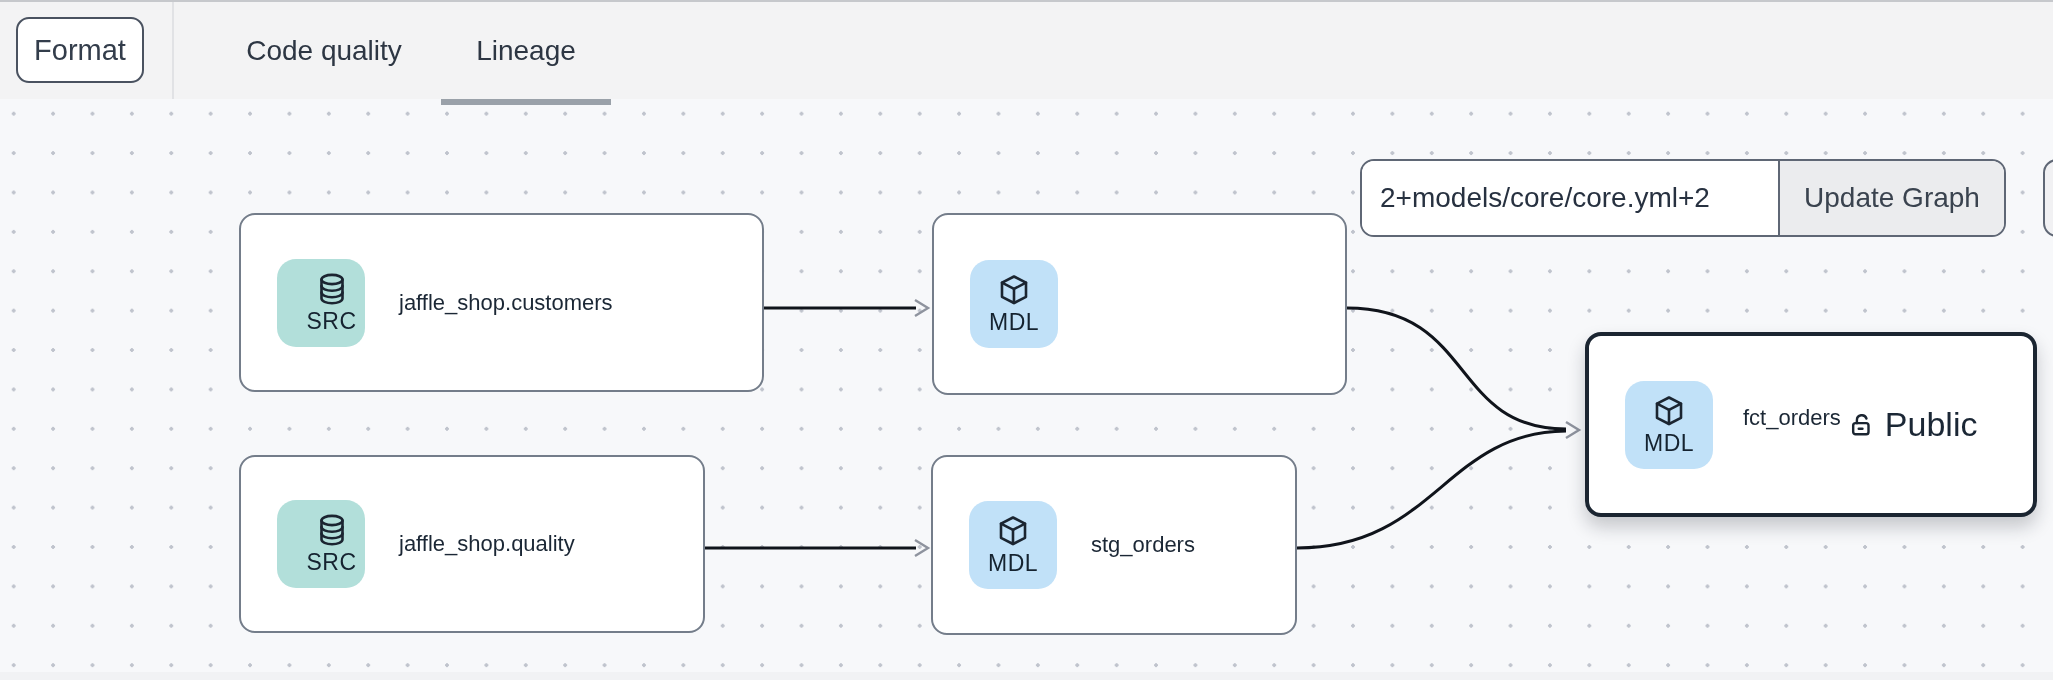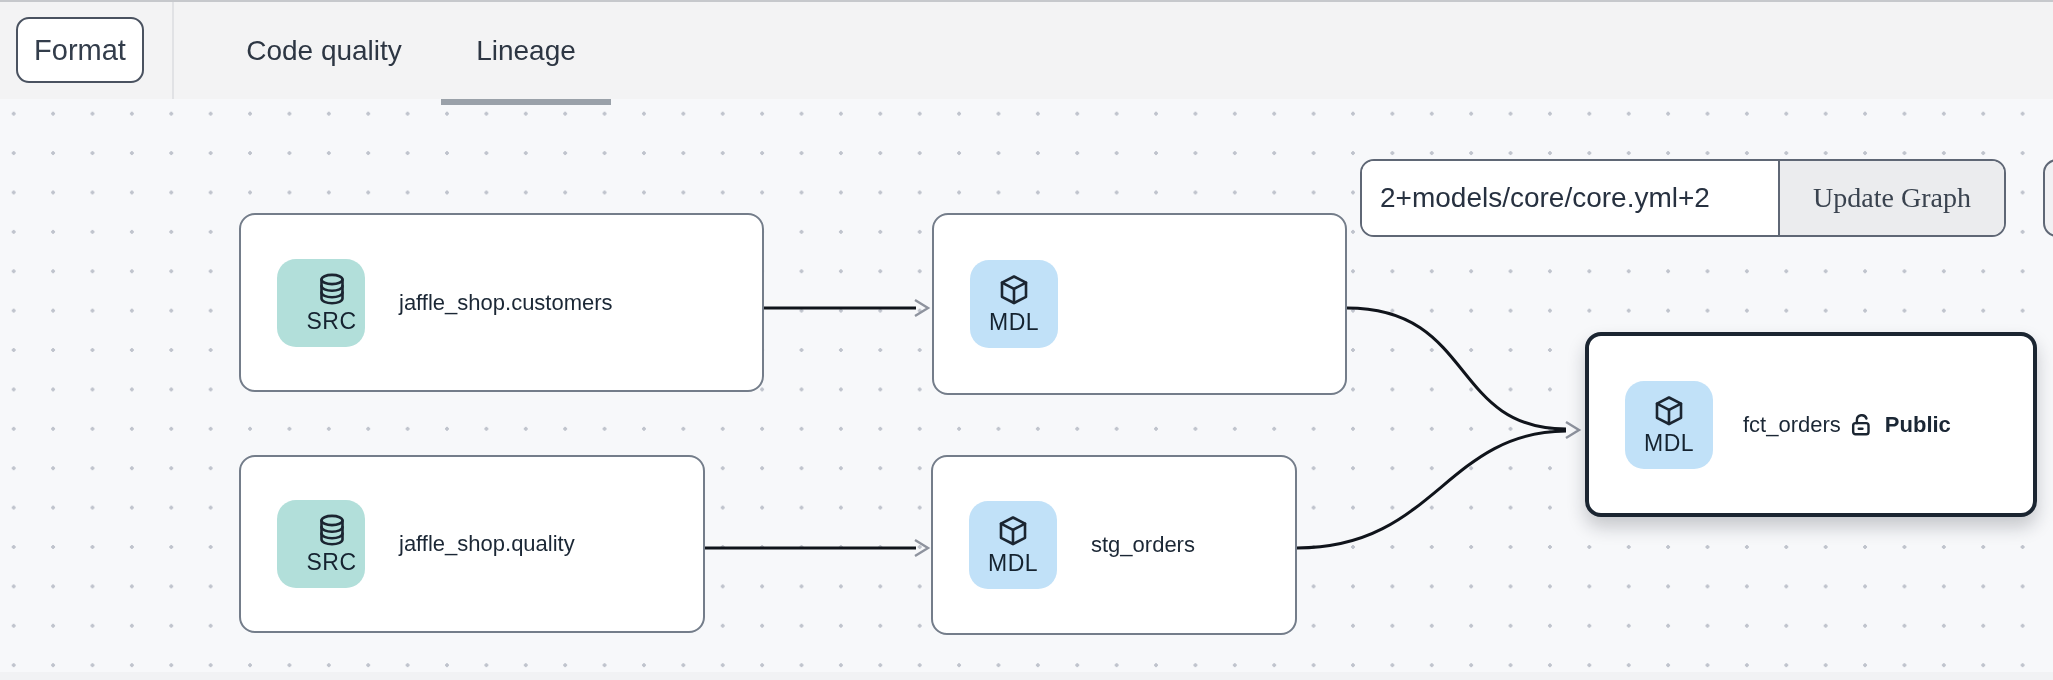--- a/index.html
+++ b/index.html
@@ -42,30 +42,30 @@
   .node.selected{border:4px solid var(--selected-node-border);
     box-shadow:0 10px 18px rgba(22,28,40,.22);gap:30px;}
   .badge{width:88px;height:88px;border-radius:19px;display:flex;flex-direction:column;
     align-items:center;justify-content:center;gap:1px;color:var(--badge-text);flex:0 0 auto;}
   .badge.src{background:var(--source-badge-bg);padding-left:21px;}
   .badge.mdl{background:var(--model-badge-bg);}
   .badge .badge-label{font-size:23px;font-weight:500;letter-spacing:.5px;}
   .badge svg{display:block;}
   .node-label{font-size:22px;color:var(--node-text);white-space:nowrap;}
   .node-col{display:flex;flex-direction:row;gap:8px;}
-  .access-row{display:flex;align-items:center;gap:10px;font-size:22px;color:var(--node-text);font-weight:bold;}
+  .access-row{display:flex;align-items:center;gap:10px;font-size:34px;color:var(--node-text);}
   .icon-stroke{stroke:#1b2531;fill:none;stroke-width:2.6;stroke-linecap:round;stroke-linejoin:round;}
 
   
   .selector-group{position:absolute;left:1360px;top:60px;width:646px;height:78px;
     border:2px solid var(--control-border);border-radius:14px;display:flex;overflow:hidden;background:#fff;}
   .selector-input{flex:0 0 416px;border:none;outline:none;background:#fff;padding:0 18px 0 18px;
     font-size:28px;color:#273140;font-family:inherit;}
   .update-btn{flex:1;border:none;border-left:2px solid var(--control-border);background:var(--button-bg);
-    font-size:28px;color:#3a434f;font-family:Liberation Serif, serif;cursor:pointer;}
+    font-size:28px;color:#3a434f;font-family:Liberation Sans, sans-serif;cursor:pointer;}
   .clipped-btn{position:absolute;left:2043px;top:60px;width:60px;height:78px;background:#f1f1f3;
     border:2px solid var(--control-border);border-radius:14px;cursor:pointer;}
 </style>
 </head>
 <body>
 
 <div id="app">
 
   <div class="header">
     <button class="format-btn">Format</button>

